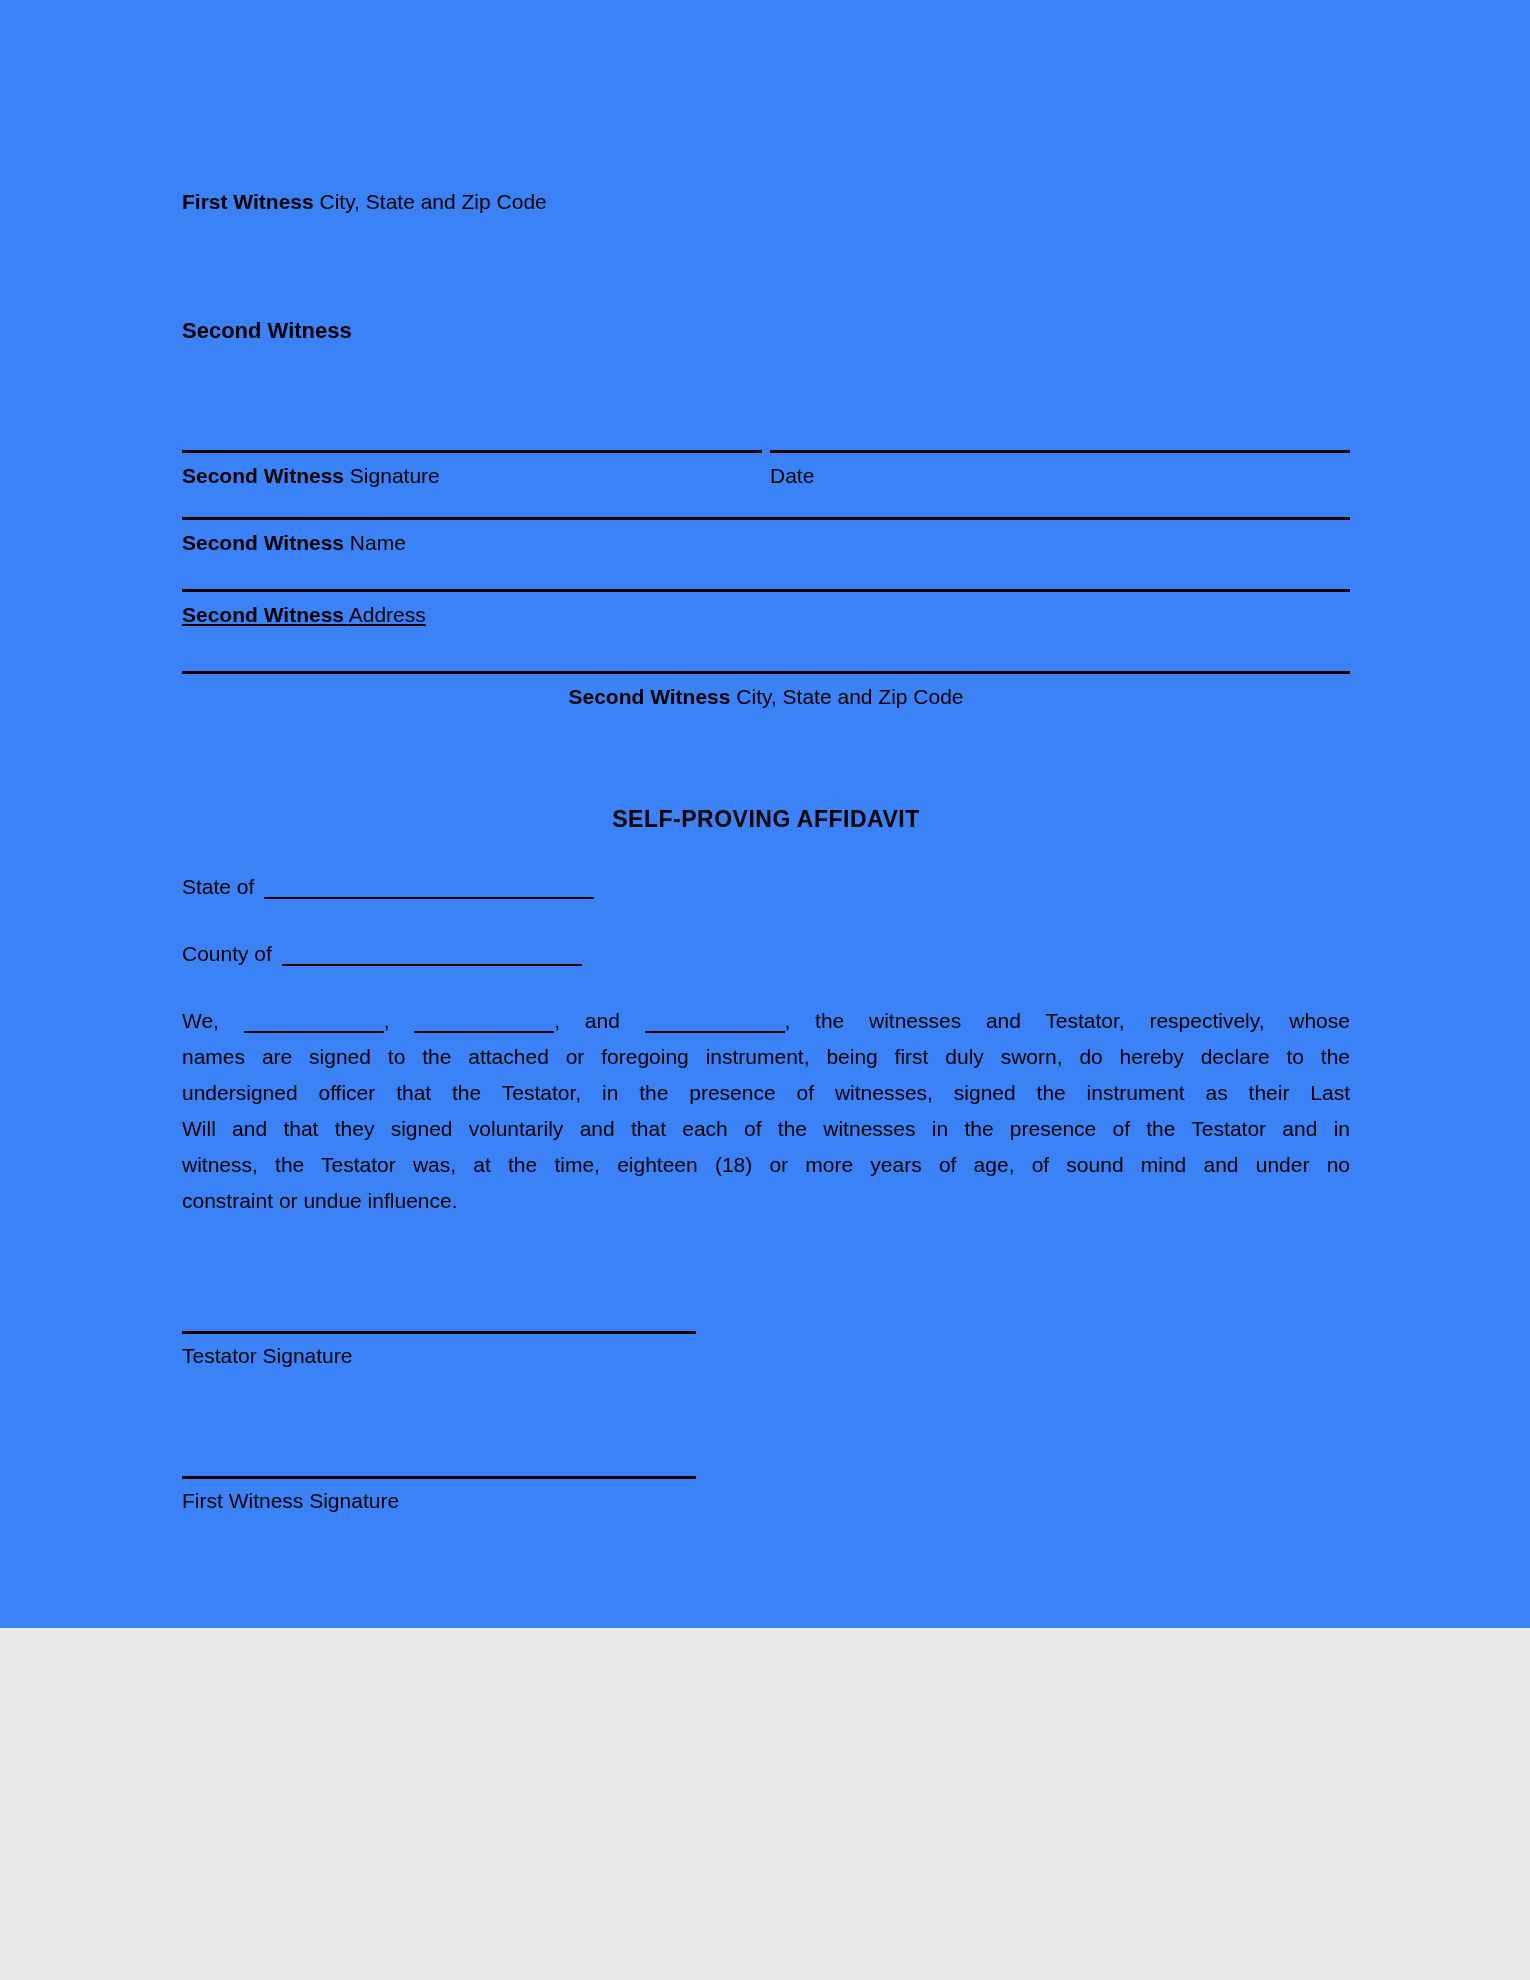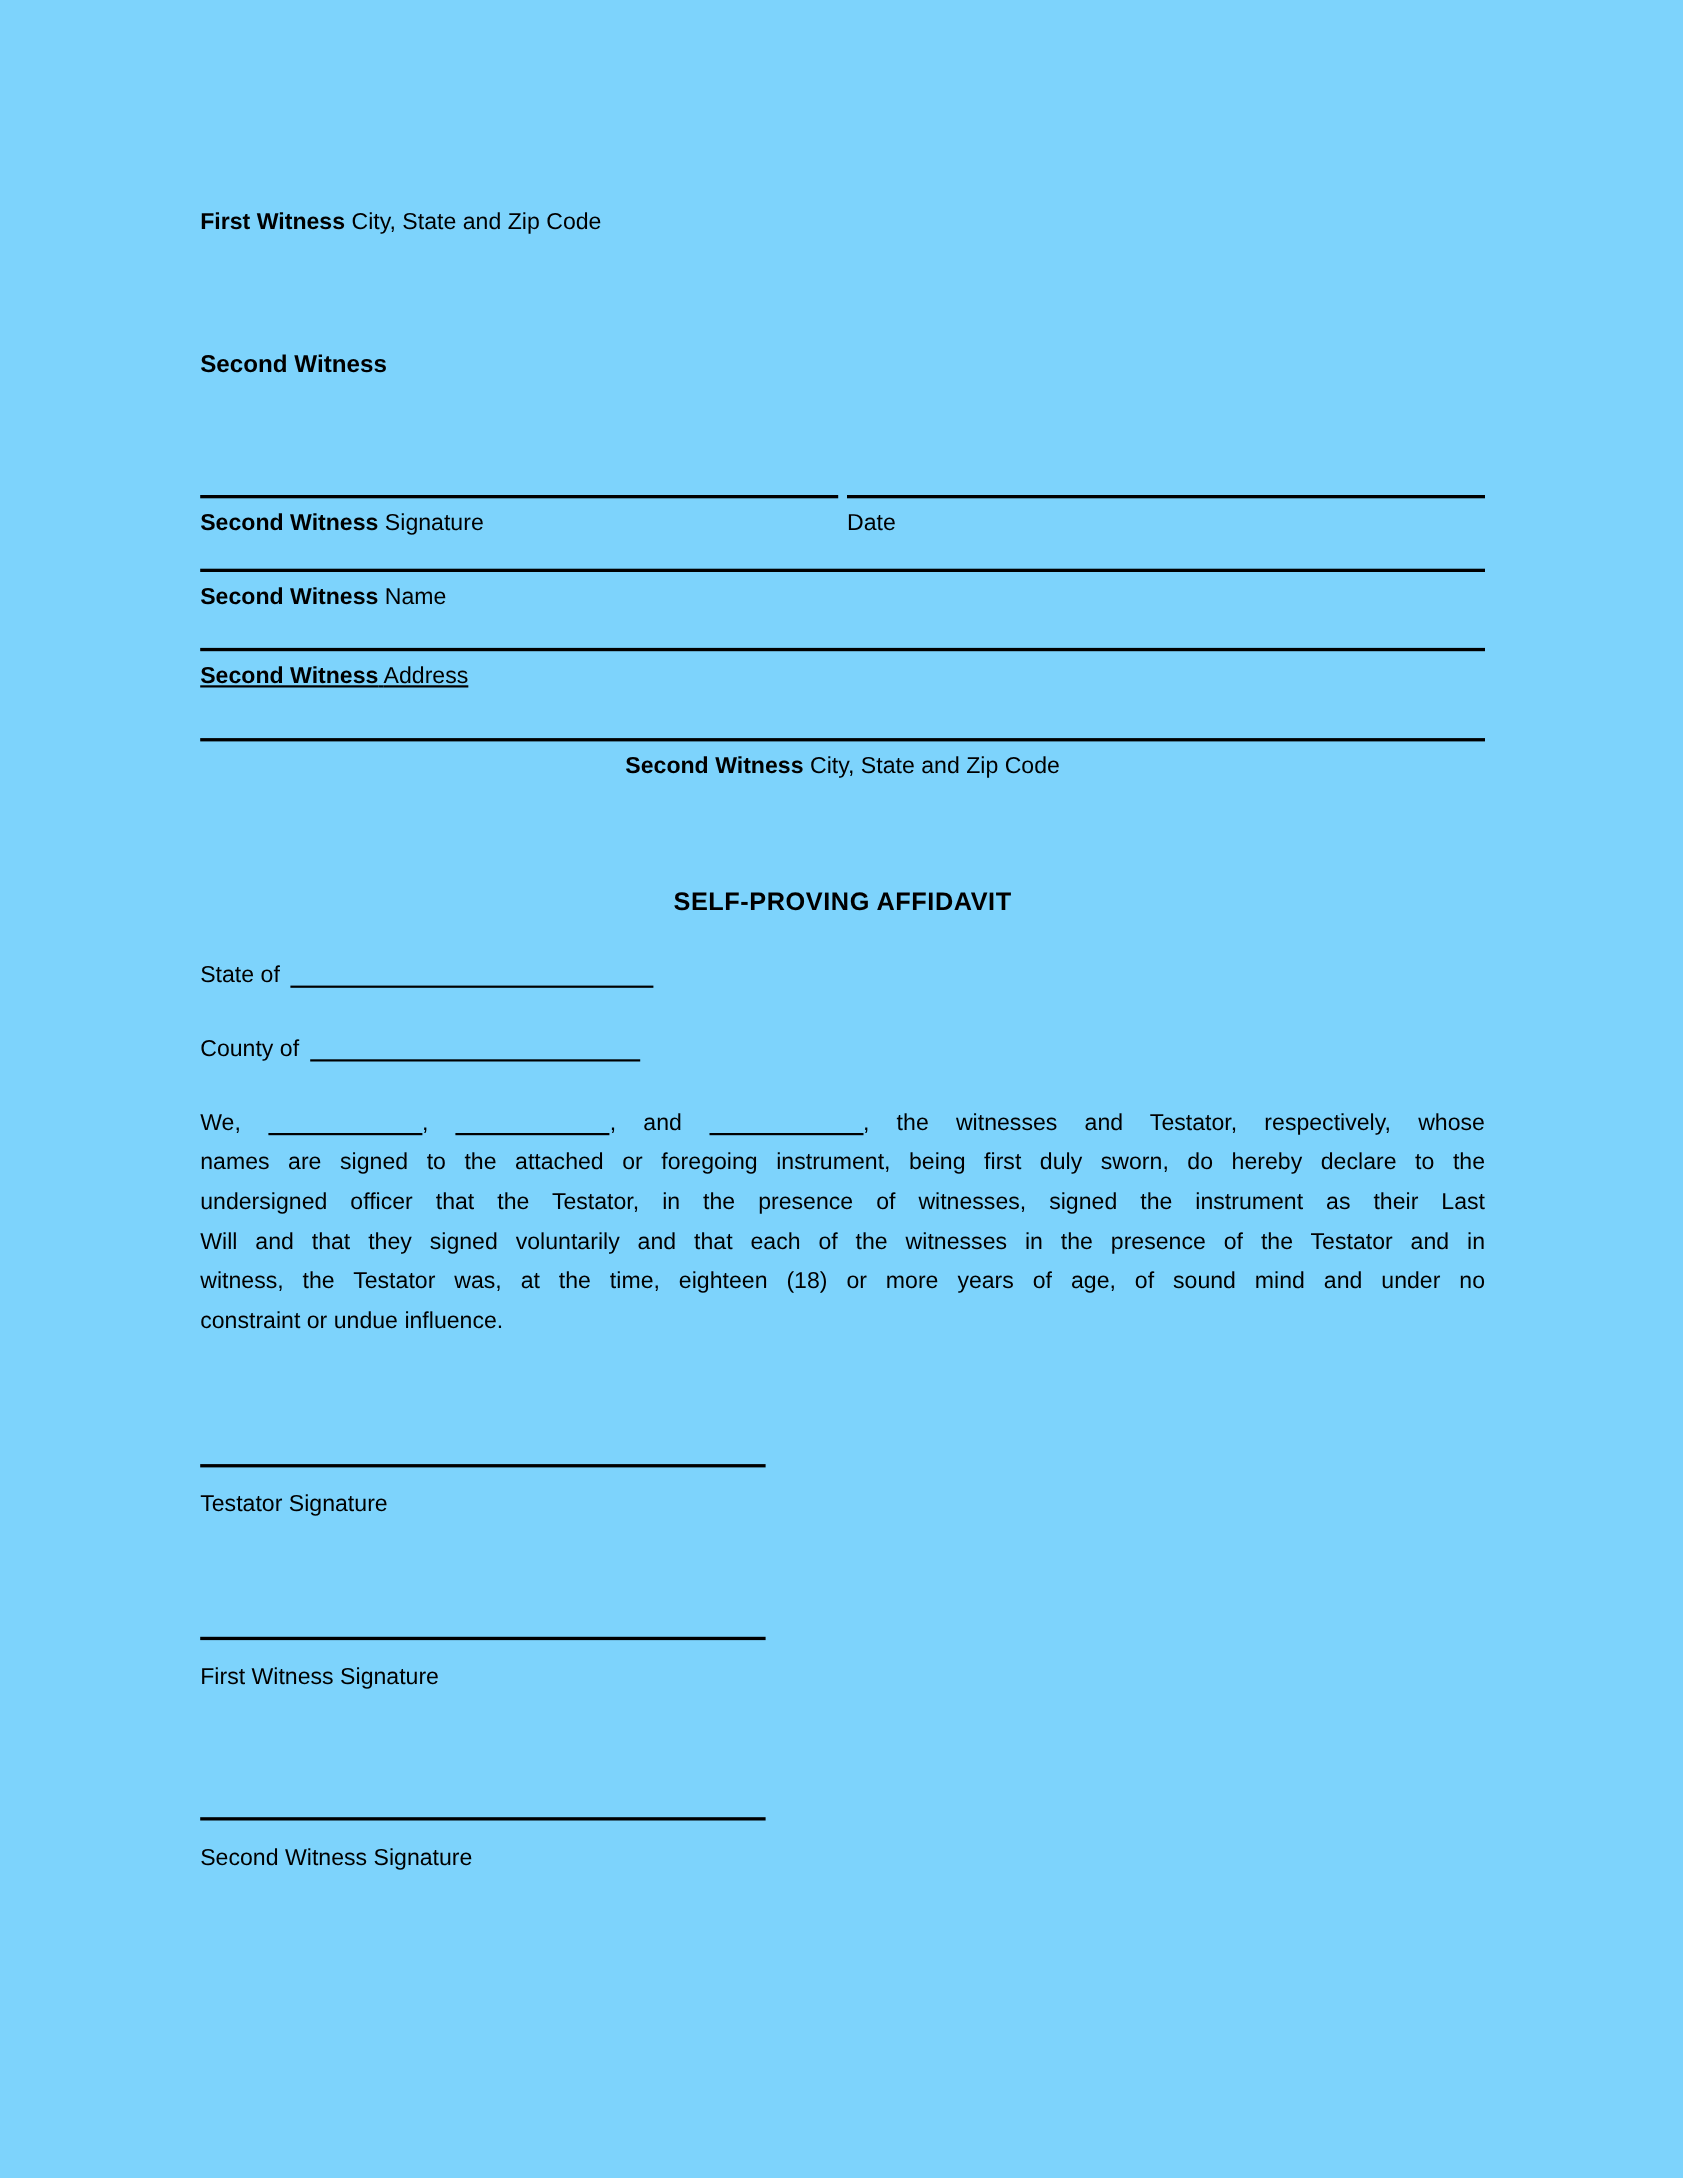--- a/index.html
+++ b/index.html
@@ -1,21 +1,21 @@
 <!DOCTYPE html>
 <html><head>
 <meta charset="utf-8">
 <style>
   html, body { margin: 0; padding: 0; background: #e8e8e8; }
   .page {
     position: relative;
     width: 1530px;
-    height: 1980px;
+    height: 1628px;
     margin: 0 auto;
-    background: #7dd3fc;
+    background: #3b82f6;
     box-sizing: border-box;
     padding: 0 180px 0 182px;
     font-family: "Liberation Sans", "DejaVu Sans", sans-serif;
     font-size: 21px;
     line-height: 24px;
     color: #000000;
     overflow: hidden;
   }
   b { font-weight: bold; }
 
@@ -59,21 +59,21 @@
   .para { margin-top: 36px; }
   .para-line {
     line-height: 36px;
     text-align: justify;
     text-align-last: justify;
   }
   .para-line.last { text-align: right; text-align-last: left; }
 
   
   .sig-block { width: 514px; }
-  .sig-block .field-label { padding-top: 22px; }
+  .sig-block .field-label { padding-top: 10px; }
   .sig-testator { margin-top: 112px; }
   .sig-first { margin-top: 108px; }
   .sig-second { margin-top: 115px; }
 </style>
 </head>
 <body>
 
 <div class="page">
 
   <div class="row1">

